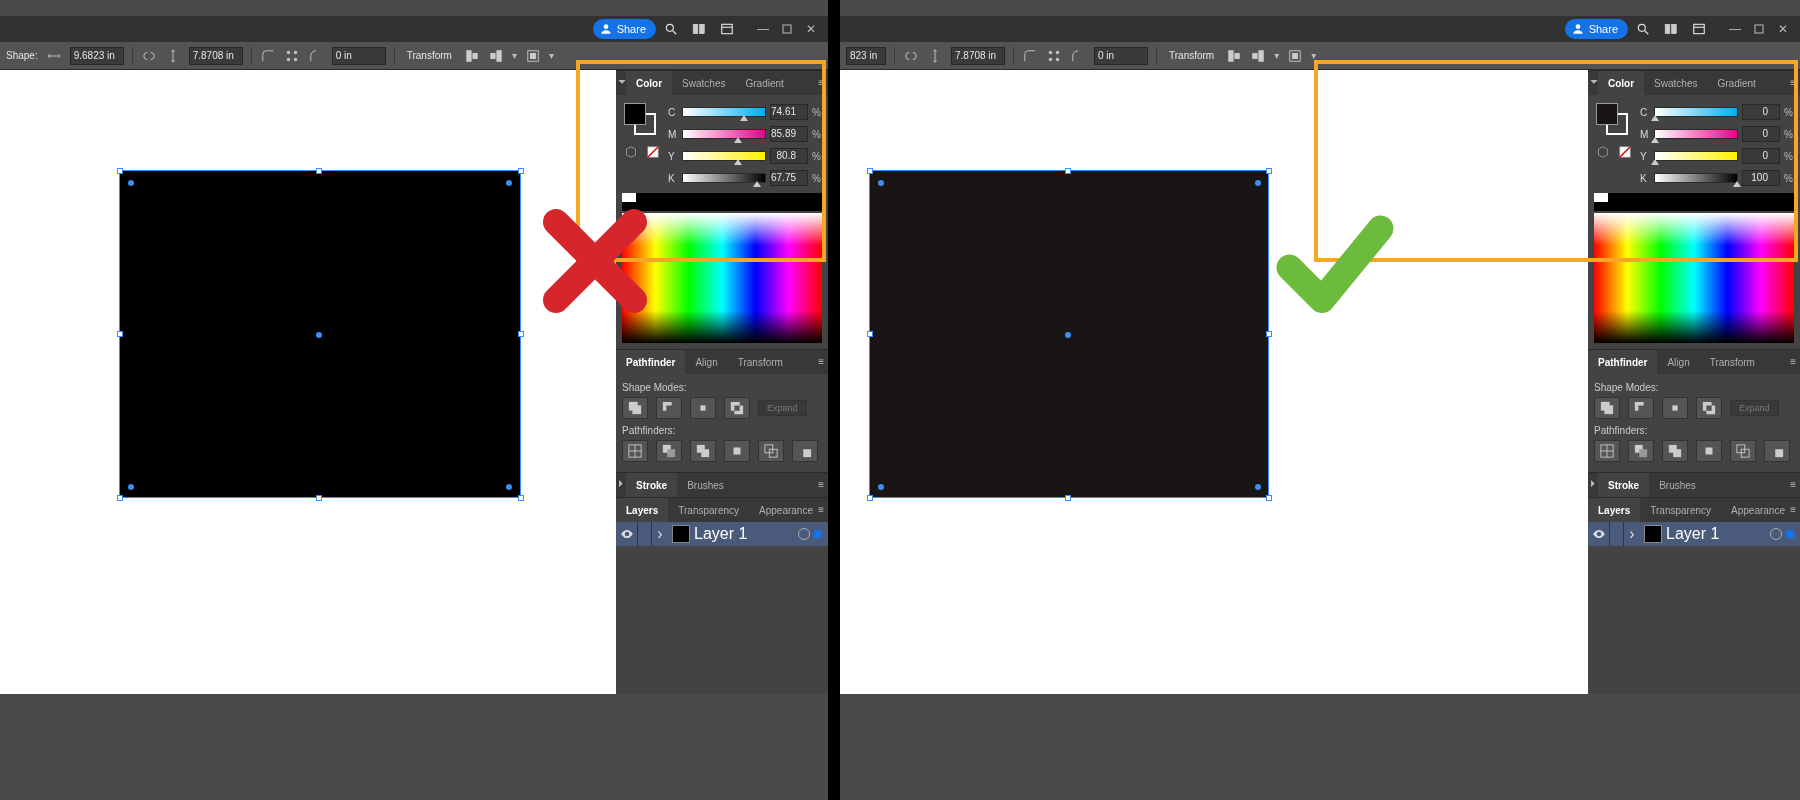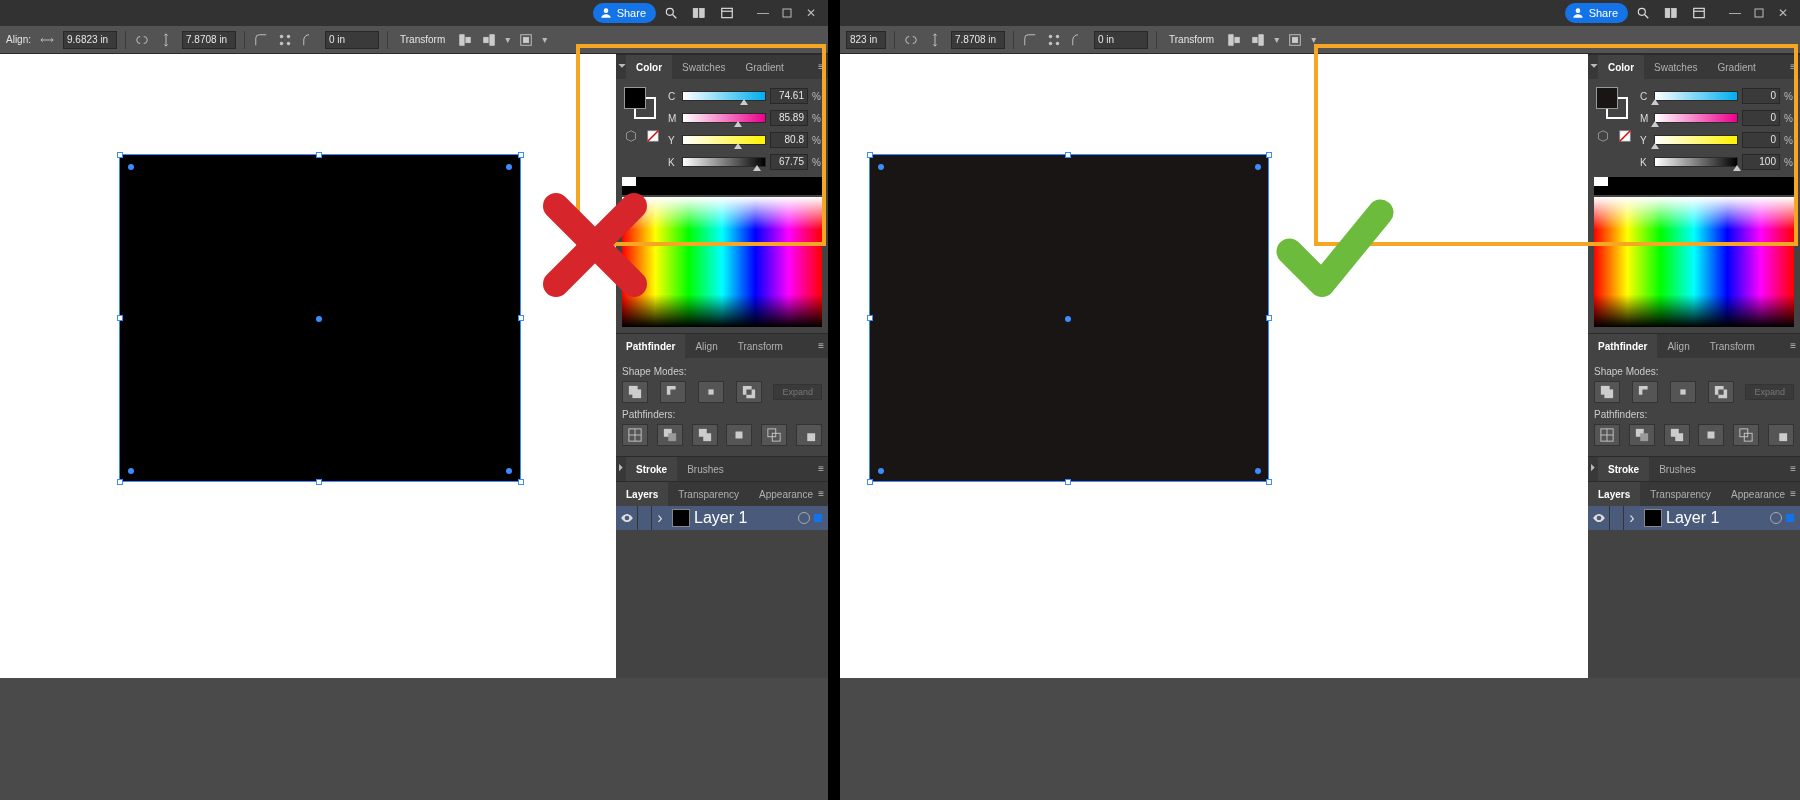--- a/index.html
+++ b/index.html
@@ -1,17 +1,17 @@
 <!DOCTYPE html>
 <html><head>
 <meta charset="utf-8">
 <style>
   * { box-sizing: border-box; margin: 0; padding: 0; font-family: "Segoe UI", Arial, sans-serif; }
   body { background:#4a4a4a; width:1800px; height:800px; overflow:hidden; position:relative; }
-  .half { position:absolute; top:0; height:678px; }
+  .half { position:absolute; top:16px; height:678px; }
   .left-half { left:0; width:828px; }
   .right-half { left:840px; width:960px; }
   .divider { position:absolute; left:828px; top:0; width:12px; height:800px; background:#000; }
 
   .titlebar { height:26px; background:#323232; display:flex; justify-content:flex-end; align-items:center; padding-right:6px; gap:2px; }
   .titlebar .share { background:#1473e6; color:#fff; border-radius:14px; height:20px; padding:0 10px 0 6px; display:flex; align-items:center; font-size:11px; gap:4px;}
   .titlebar .share svg{width:14px;height:14px;}
   .titlebar .icon-btn { width:26px; height:22px; display:flex; align-items:center; justify-content:center; color:#ddd; }
   .titlebar .icon-btn svg { width:14px; height:14px; fill:#ddd; stroke:#ddd; }
   .titlebar .win-btn { width:22px; height:20px; color:#bbb; font-size:12px; display:flex;align-items:center;justify-content:center;}
@@ -44,38 +44,38 @@
 
   
   .cmyk-row { display:flex; align-items:center; height:22px; gap:4px; }
   .cmyk-row .lbl { width:10px; color:#ddd; }
   .cmyk-row .slider { flex:1; height:10px; background:linear-gradient(to right,#fff,#000); position:relative; border:1px solid #2b2b2b;}
   .cmyk-row .slider.c{background:linear-gradient(to right,#fff,#00aeef);}
   .cmyk-row .slider.m{background:linear-gradient(to right,#fff,#ec008c);}
   .cmyk-row .slider.y{background:linear-gradient(to right,#fff,#fff200);}
   .cmyk-row .slider.k{background:linear-gradient(to right,#fff,#000);}
   .cmyk-row .slider .knob{position:absolute;top:7px;width:0;height:0;border-left:4px solid transparent;border-right:4px solid transparent;border-bottom:6px solid #ccc;transform:translateX(-4px);}
-  .cmyk-row .val { width:38px; height:16px; background:#3a3a3a; border:1px solid #282828; color:#e6e6e6; font-size:10px; text-align:right; padding-right:3px; line-height:14px;}
+  .cmyk-row .val { width:38px; height:16px; background:#3a3a3a; border:1px solid #282828; color:#e6e6e6; font-size:10px; text-align:right; padding-right:11px; line-height:14px;}
   .cmyk-row .pct { color:#bbb; width:10px; }
   .fillstroke { position:relative; width:30px; height:30px; margin:2px 4px 6px 2px; float:left;}
   .fillstroke .fill{position:absolute;left:0;top:0;width:22px;height:22px;background:#000;border:1px solid #999;}
   .fillstroke .stroke{position:absolute;left:10px;top:10px;width:22px;height:22px;border:2px solid #fff;background:#434343;}
   .color-top { display:flex; align-items:flex-start; }
   .sliders { flex:1; }
   .swatch-strip { position:relative; width:100%; height:18px; background:#000; margin-top:4px;}
   .swatch-strip::before{content:"";position:absolute;left:0;top:0;width:14px;height:9px;background:#fff;}
   .swatch-strip::after{content:"";position:absolute;left:14px;top:0;width:14px;height:9px;background:#000;}
   .spectrum { width:100%; height:130px; background:
      linear-gradient(to bottom, rgba(255,255,255,1) 0%, rgba(255,255,255,0) 25%, rgba(0,0,0,0) 75%, rgba(0,0,0,1) 100%),
      linear-gradient(to right, #ff0000, #ffff00, #00ff00, #00ffff, #0000ff, #ff00ff, #ff0000);
      margin-top:2px;
   }
 
   
-  .pf-row { display:flex; gap:8px; padding:4px 0; align-items:center;justify-content:space-between;}
+  .pf-row { display:flex; gap:8px; padding:4px 0; align-items:center;}
   .pf-btn { width:26px;height:22px;background:#555;border:1px solid #333;display:flex;align-items:center;justify-content:center;}
   .pf-btn svg{width:14px;height:14px;fill:#ccc;}
   .pf-expand{font-size:9px;color:#777;background:#3a3a3a;border:1px solid #333;padding:2px 8px;}
   .pf-hdr{font-size:10px;color:#ccc;padding-top:2px;}
 
   
   .layer-row { display:flex; align-items:center; height:24px; background:#4a5a7a; }
   .layer-row .vis{width:22px;height:24px;display:flex;align-items:center;justify-content:center;border-right:1px solid #333;}
   .layer-row .lock{width:14px;height:24px;border-right:1px solid #333;}
   .layer-row .arrow{width:16px;text-align:center;color:#ddd;}
@@ -131,21 +131,21 @@
     <div class="win-btn">
         <svg width="10" height="10">
           <rect x="1" y="1" width="8" height="8" fill="none" stroke="#bbb"></rect>
         </svg>
       </div>
     <div class="win-btn">✕</div>
   </div>
 
   <div class="options-bar">
     <div class="field">
-        <span>Align:</span>
+        <span>Shape:</span>
       </div>
     <div class="ico">
         <svg viewBox="0 0 16 16">
           <path d="M1 8h14M1 8l2-2M1 8l2 2M15 8l-2-2M15 8l-2 2" stroke="#ccc" fill="none"></path>
         </svg>
       </div>
     <input class="v" value="9.6823 in" style="">
     <div class="sep"></div>
     <div class="ico">
         <svg viewBox="0 0 16 16">

